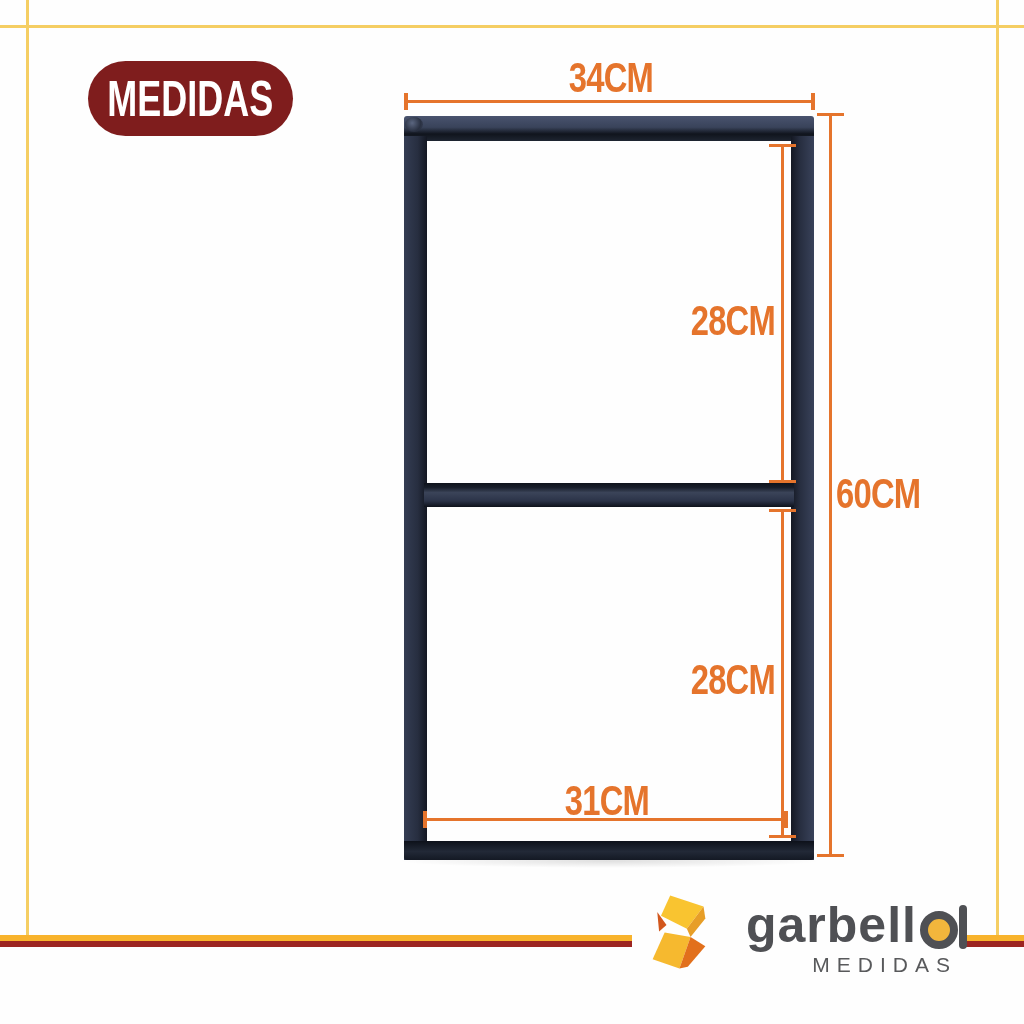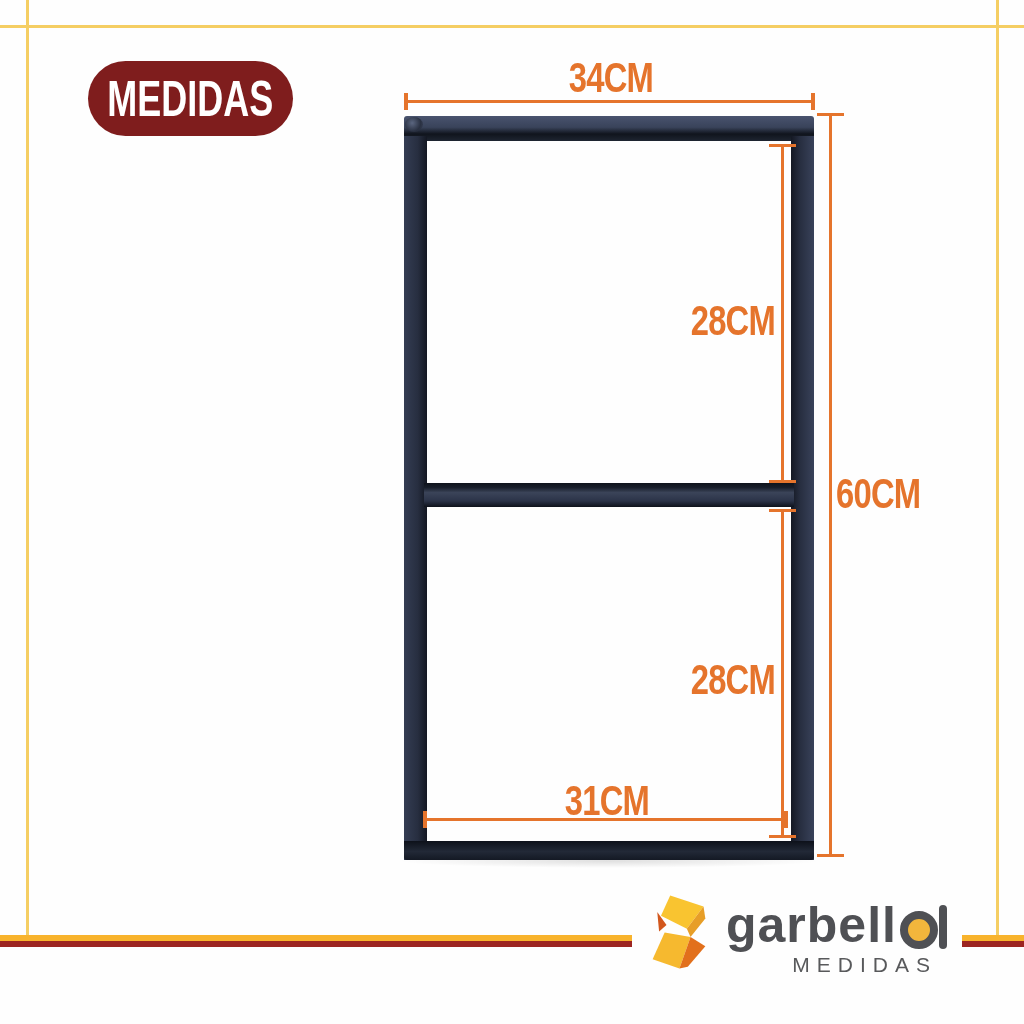--- a/index.html
+++ b/index.html
@@ -84,21 +84,21 @@
   .lab-34 { left:511px; top:57px;  width:200px; text-align:center; transform:scaleX(0.78); transform-origin:center top; }
   .lab-60 { left:836px; top:473px; transform:scaleX(0.78); transform-origin:left top; }
   .lab-28a{ left:615px; top:300px; width:160px; text-align:right; transform:scaleX(0.78); transform-origin:right top; }
   .lab-28b{ left:615px; top:659px; width:160px; text-align:right; transform:scaleX(0.78); transform-origin:right top; }
   .lab-31 { left:507px; top:780px; width:200px; text-align:center; transform:scaleX(0.78); transform-origin:center top; }
 
   
   .logo-stripe-mask { position:absolute; left:632px; top:926px; width:330px; height:28px; background:#fefefe; }
   .logo { position:absolute; left:648px; top:886px; display:flex; align-items:flex-start; }
   .logo-mark { width:74px; height:92px; flex:0 0 auto; }
-  .logo-textcol { margin-left:4px; margin-top:14px; text-align:right; }
+  .logo-textcol { margin-left:24px; margin-top:14px; text-align:right; }
   .brand-row { display:flex; align-items:flex-end; }
   .brand-text {
     font-size:50px; line-height:1; font-weight:bold; color:#4F5054; letter-spacing:1px;
   }
   .logo-a { position:relative; width:38px; height:38px; margin-left:3px; margin-bottom:1px; }
   .logo-a-circle {
     position:absolute; inset:0; border-radius:50%; box-sizing:border-box;
     border:8px solid #4F5054; background:#F2B63C;
   }
   .logo-a-stem {

